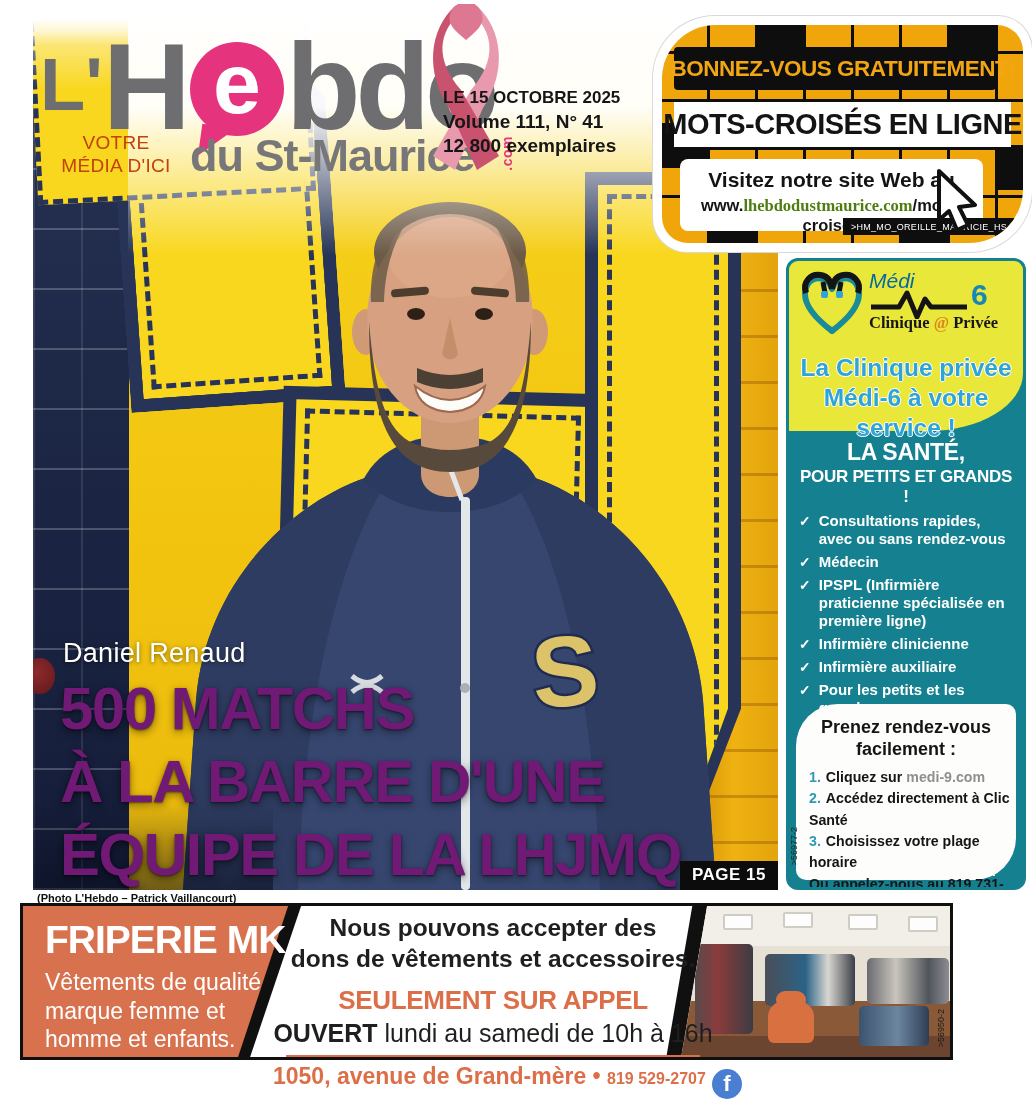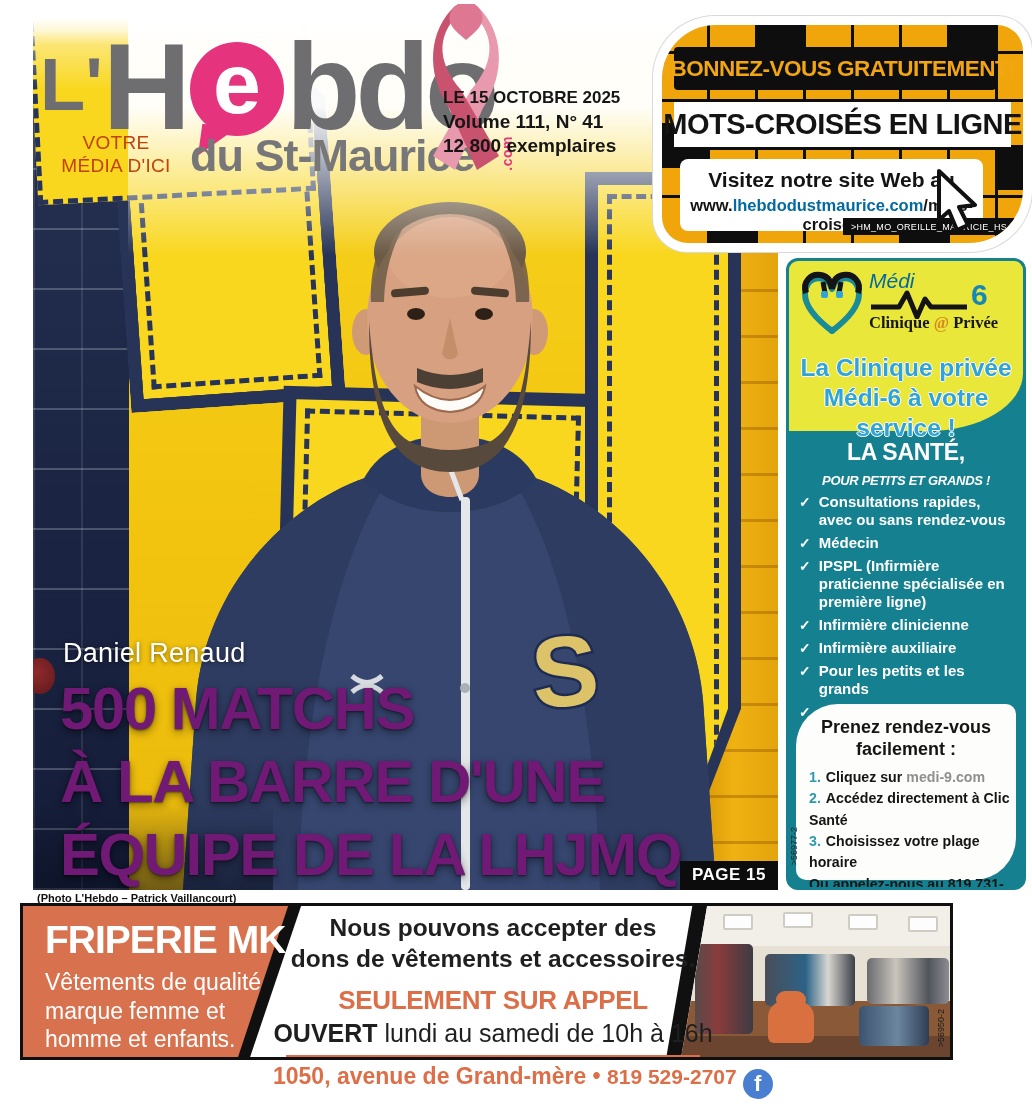--- a/index.html
+++ b/index.html
@@ -85,21 +85,21 @@
   .cw-banner{position:absolute;left:12px;top:22px;width:322px;height:43px;background:#0e0e0e;
     border-radius:4px;display:flex;align-items:center;justify-content:center;
     color:#f2a614;font-size:22.5px;font-weight:800;letter-spacing:-.5px;white-space:nowrap;}
   .cw-title{position:absolute;left:12px;top:77px;width:337px;height:45px;background:#fff;
     display:flex;align-items:center;justify-content:center;color:#141414;
     font-size:29px;font-weight:800;letter-spacing:-.5px;white-space:nowrap;}
   .cw-visit{position:absolute;left:18px;top:134px;width:303px;height:72px;background:#fff;
     border-radius:8px;text-align:center;padding-top:9px;box-sizing:border-box;}
   .cw-visit .v1{font-size:21px;font-weight:800;color:#141414;}
   .cw-visit .v2{font-size:16.5px;font-weight:800;color:#141414;margin-top:4px;}
-  .cw-visit .v2 .orange{color:#0369a1;}
+  .cw-visit .v2 .orange{color:#4d7c0f;font-family:Liberation Serif, serif;}
   .cw-code{position:absolute;right:8px;bottom:8px;height:17px;background:#0e0e0e;color:#fff;
     font-size:9px;display:flex;align-items:center;padding:0 8px;letter-spacing:.3px;}
   .cw-cursor{position:absolute;right:40px;bottom:12px;width:52px;height:62px;z-index:3;}
 
   
   .medi{position:absolute;left:786px;top:258px;width:240px;height:632px;background:#15808f;
     border:3px solid #15808f;border-radius:12px;box-sizing:border-box;overflow:hidden;z-index:7;}
   .medi-yellow{position:relative;width:100%;height:170px;background:#e9e73a;
     border-bottom-right-radius:95px 58px;}
   .medi-logo{position:absolute;left:8px;top:6px;width:224px;height:86px;}
@@ -108,21 +108,21 @@
   .medi-brand .mword{color:#0369a1;font-size:21px;font-weight:400;font-style:italic;display:inline-block;}
   .medi-ecg{position:absolute;left:74px;top:18px;}
   .medi-clin{position:absolute;left:72px;top:46px;font-family:"Liberation Serif",serif;
     font-size:16.5px;font-weight:700;color:#171717;}
   .medi-clin .at{color:#d8881f;}
   .medi-head{position:absolute;left:0;top:92px;width:100%;text-align:center;
     color:#2ea5d6;font-weight:800;font-size:24.5px;line-height:30px;
     text-shadow:0 1px 0 #fff,0 -1px 0 #fff,1px 0 0 #fff,-1px 0 0 #fff;}
   .medi-body{padding:8px 10px 0 10px;color:#fff;}
   .medi-sub1{text-align:center;font-size:23px;font-weight:800;letter-spacing:-.3px;}
-  .medi-sub2{text-align:center;font-size:13px;font-weight:800;letter-spacing:-.3px;margin-top:7px;font-style:italic;}
+  .medi-sub2{text-align:center;font-size:17px;font-weight:800;letter-spacing:-.3px;margin-top:1px;}
   .chk{display:flex;gap:8px;margin-top:5px;font-size:15px;font-weight:600;line-height:1.2;}
   .chk .tick{flex:0 0 auto;font-size:14px;margin-top:1px;}
   .medi-note{text-align:center;font-size:13.2px;font-weight:700;line-height:1.32;margin-top:9px;}
   .medi-white{position:absolute;left:7px;right:7px;bottom:7px;height:176px;background:#fdfdfb;
     border-radius:42px 10px 42px 10px;text-align:center;padding-top:13px;box-sizing:border-box;
     color:#151515;}
   .mw-title{font-size:18px;font-weight:800;line-height:1.2;}
   .mw-steps{text-align:left;margin:7px 0 0 13px;font-size:14.2px;font-weight:800;line-height:1.5;}
   .mw-steps .n{color:#2f9ab0;margin-right:5px;}
   .mw-steps .gray{color:#8f8f8f;}
@@ -139,21 +139,21 @@
   .frip-left{position:absolute;left:22px;top:12px;color:#fff;z-index:2;}
   .frip-name{font-size:39px;font-weight:800;letter-spacing:-1px;}
   .frip-desc{font-size:23px;font-weight:500;line-height:1.24;margin-top:6px;}
   .frip-mid{position:absolute;left:250px;width:440px;top:7px;text-align:center;z-index:2;}
   .fm-1{font-size:24.5px;font-weight:600;color:#1f1f1f;line-height:1.26;}
   .fm-call{font-size:26px;font-weight:800;color:#dd6f48;margin-top:10px;letter-spacing:-.3px;}
   .fm-open{font-size:25px;color:#1f1f1f;margin-top:3px;}
   .fm-open b{font-weight:800;}
   .fm-hr{border:0;border-top:2px solid #dd6f48;width:94%;margin:7px auto 6px;}
   .fm-addr{font-size:23px;font-weight:700;color:#dd6f48;white-space:nowrap;}
-  .fm-addr .phone{font-size:21px;font-weight:800;}
+  .fm-addr .phone{font-size:16px;font-weight:800;}
   .fb{display:inline-flex;width:30px;height:30px;border-radius:50%;background:#4a7ed0;color:#fff;
     align-items:center;justify-content:center;font-size:22px;font-weight:700;vertical-align:-7px;margin-left:6px;}
   .frip-black-r{position:absolute;left:0;top:0;width:100%;height:100%;
     clip-path:polygon(72.2% 0,73.8% 0,71% 100%,69.4% 100%);background:#101010;}
   .frip-photo{position:absolute;left:0;top:0;width:100%;height:100%;
     clip-path:polygon(73.8% 0,100% 0,100% 100%,71% 100%);overflow:hidden;
     background:linear-gradient(180deg,#f2efe8 0 40px,#e7e0d4 40px 95px,#8a5a38 95px 130px,#6b452f 130px 100%);}
   .fp-light{position:absolute;width:26px;height:12px;background:#fdfdfd;border:2px solid #cfccc4;border-radius:2px;}
   .fp-rack{position:absolute;border-radius:5px;}
   .fp-chair{position:absolute;left:745px;top:95px;width:46px;height:42px;background:#d8703f;

